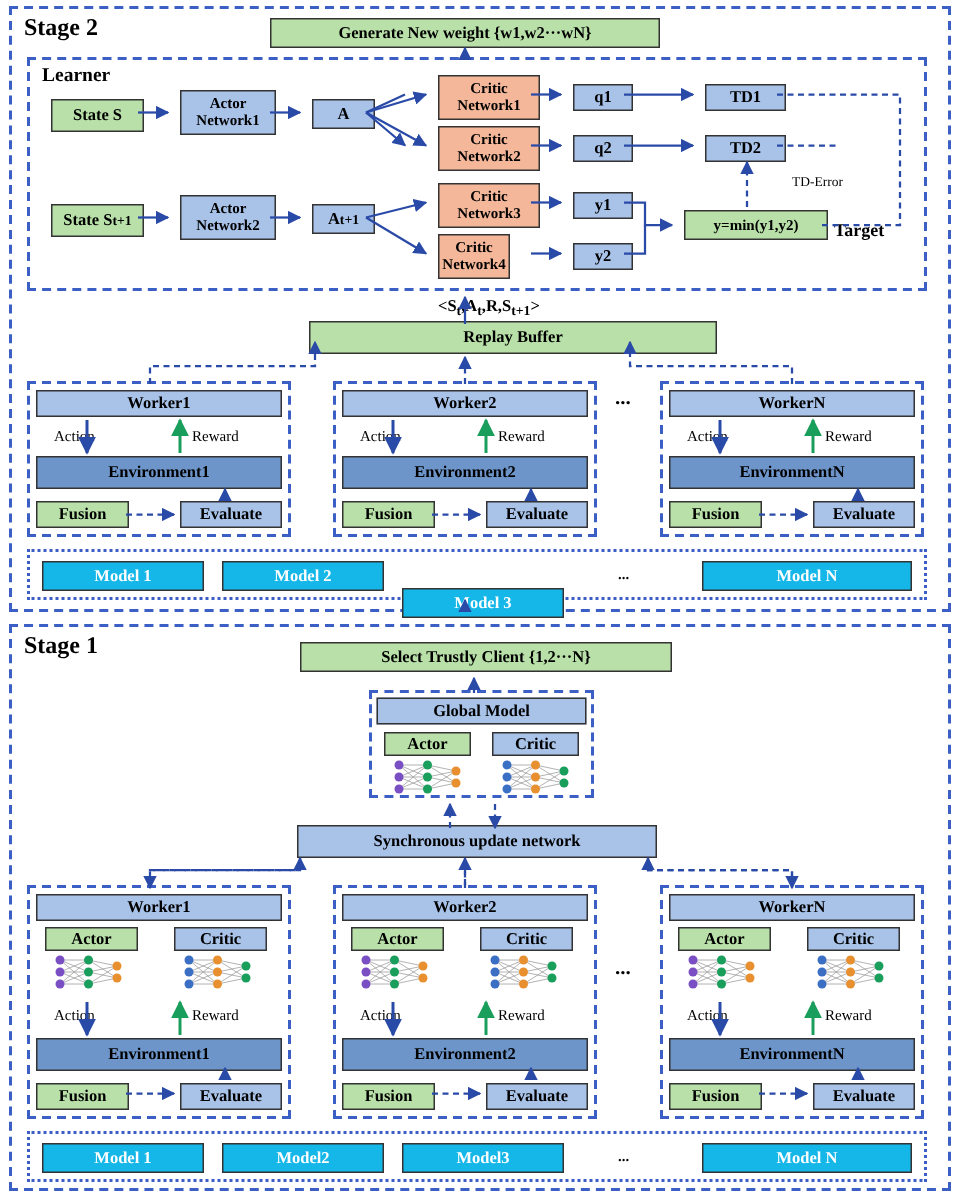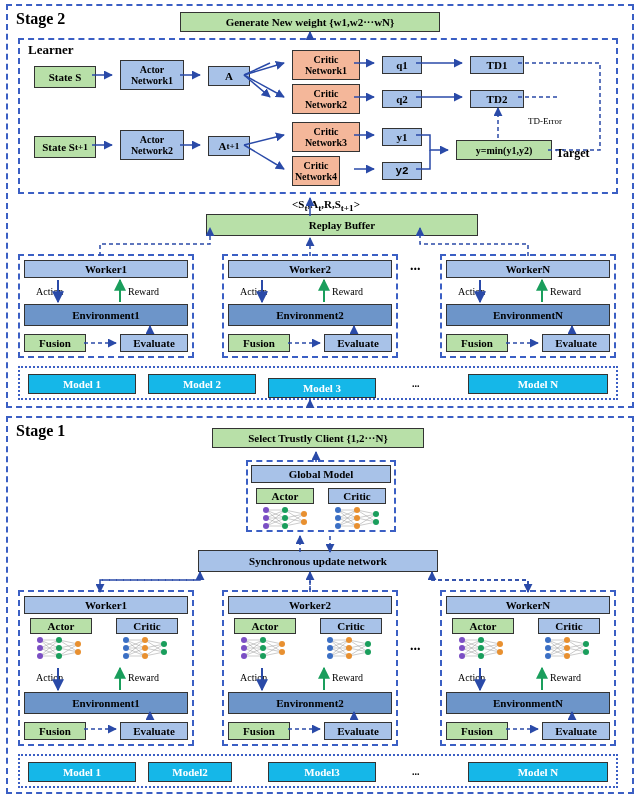--- a/index.html
+++ b/index.html
@@ -41,21 +41,21 @@
     </div>
 
     <div class="box peach" style="left:272px; top:10px; width:68px; height:30px; font-size:10px; line-height:1.1;">Critic Network1</div>
     <div class="box peach" style="left:272px; top:44px; width:68px; height:30px; font-size:10px; line-height:1.1;">Critic Network2</div>
     <div class="box peach" style="left:272px; top:82px; width:68px; height:30px; font-size:10px; line-height:1.1;">Critic Network3</div>
     <div class="box peach" style="left:272px; top:116px; width:48px; height:30px; font-size:10px; line-height:1.1;">Critic Network4</div>
 
     <div class="box blue" style="left:362px; top:16px; width:40px; height:18px;">q1</div>
     <div class="box blue" style="left:362px; top:50px; width:40px; height:18px;text-align:center;">q2</div>
     <div class="box blue" style="left:362px; top:88px; width:40px; height:18px;">y1</div>
-    <div class="box blue" style="left:362px; top:122px; width:40px; height:18px;font-family:Liberation Mono, monospace;">y2</div>
+    <div class="box blue" style="left:362px; top:122px; width:40px; height:18px;">y2</div>
 
     <div class="box blue" style="left:450px; top:16px; width:54px; height:18px;">TD1</div>
     <div class="box blue" style="left:450px; top:50px; width:54px; height:18px;">TD2</div>
     <div class="lbl" style="left:508px; top:76px; font-size:9px;">TD-Error</div>
     <div class="box green" style="left:436px; top:100px; width:96px; height:20px; font-size:10px;">y=min(y1,y2)</div>
     <div class="lbl" style="left:536px; top:106px; font-weight:bold; font-size:12px;">Target</div>
   </div>
 
   <div class="lbl" style="left:284px; top:192px; font-size:11px; font-weight:bold;">
     &lt;S<sub>t</sub>,A<sub>t</sub>,R,S<sub>t+1</sub>&gt;
@@ -84,29 +84,29 @@
     <div class="lbl" style="left:16px; top:30px;">Action</div>
     <div class="lbl" style="left:108px; top:30px;">Reward</div>
     <div class="box steel" style="left:4px; top:48px; width:164px; height:22px; color:#000;">EnvironmentN</div>
     <div class="box green" style="left:4px; top:78px; width:62px; height:18px;">Fusion</div>
     <div class="box blue" style="left:100px; top:78px; width:68px; height:18px;">Evaluate</div>
   </div>
 
   <div class="dashed-box" style="left:10px; top:360px; width:600px; height:34px; border-style:dotted;">
     <div class="box cyan" style="left:8px; top:6px; width:108px; height:20px;">Model 1</div>
     <div class="box cyan" style="left:128px; top:6px; width:108px; height:20px;">Model 2</div>
-    <div class="box cyan" style="left:248px; top:10px; width:108px; height:20px;">Model 3</div>
+    <div class="box cyan" style="left:248px; top:24px; width:108px; height:20px;">Model 3</div>
     <div class="lbl" style="left:392px; top:10px; font-weight:bold;">...</div>
     <div class="box cyan" style="left:448px; top:6px; width:140px; height:20px;">Model N</div>
   </div>
 </div>
 
 <div class="stage" style="left:6px; top:416px; width:628px; height:378px;">
   <div class="stage-title">Stage 1</div>
-  <div class="box green" style="left:204px; top:10px; width:212px; height:20px;">Select Trustly Client {1,2···N}</div>
+  <div class="box green" style="left:192px; top:10px; width:248px; height:20px;">Select Trustly Client {1,2···N}</div>
 
   <div class="dashed-box" style="left:238px; top:42px; width:150px; height:72px;">
     <div class="box blue" style="left:3px; top:3px; width:140px; height:18px;">Global Model</div>
     <div class="box green" style="left:8px; top:26px; width:58px; height:16px;">Actor</div>
     <div class="box blue" style="left:80px; top:26px; width:58px; height:16px;">Critic</div>
 
     <svg style="left:10px; top:44px; width:54px; height:24px;" viewBox="0 0 54 24">
       <g stroke="#999" stroke-width="0.5">
           <line x1="8" y1="4" x2="27" y2="4"></line>
           <line x1="8" y1="4" x2="27" y2="12"></line>
@@ -356,21 +356,21 @@
       </svg>
     <div class="lbl" style="left:16px; top:80px;">Action</div>
     <div class="lbl" style="left:108px; top:80px;">Reward</div>
     <div class="box steel" style="left:4px; top:100px; width:164px; height:22px; color:#000;">EnvironmentN</div>
     <div class="box green" style="left:4px; top:130px; width:62px; height:18px;">Fusion</div>
     <div class="box blue" style="left:100px; top:130px; width:68px; height:18px;">Evaluate</div>
   </div>
 
   <div class="dashed-box" style="left:10px; top:336px; width:600px; height:34px; border-style:dotted;">
     <div class="box cyan" style="left:8px; top:6px; width:108px; height:20px;">Model 1</div>
-    <div class="box cyan" style="left:128px; top:6px; width:84px; height:20px;">Model2</div>
+    <div class="box cyan" style="left:128px; top:6px; width:108px; height:20px;">Model2</div>
     <div class="box cyan" style="left:248px; top:6px; width:108px; height:20px;">Model3</div>
     <div class="lbl" style="left:392px; top:10px; font-weight:bold;">...</div>
     <div class="box cyan" style="left:448px; top:6px; width:140px; height:20px;">Model N</div>
   </div>
 </div>
 
 <svg width="640" height="800" style="z-index:5;">
   <defs>
     <marker id="ah" viewBox="0 0 10 10" refX="9" refY="5" markerWidth="6" markerHeight="6" orient="auto">
         <path d="M0,0 L10,5 L0,10 z" fill="#2a4aa8"></path>

